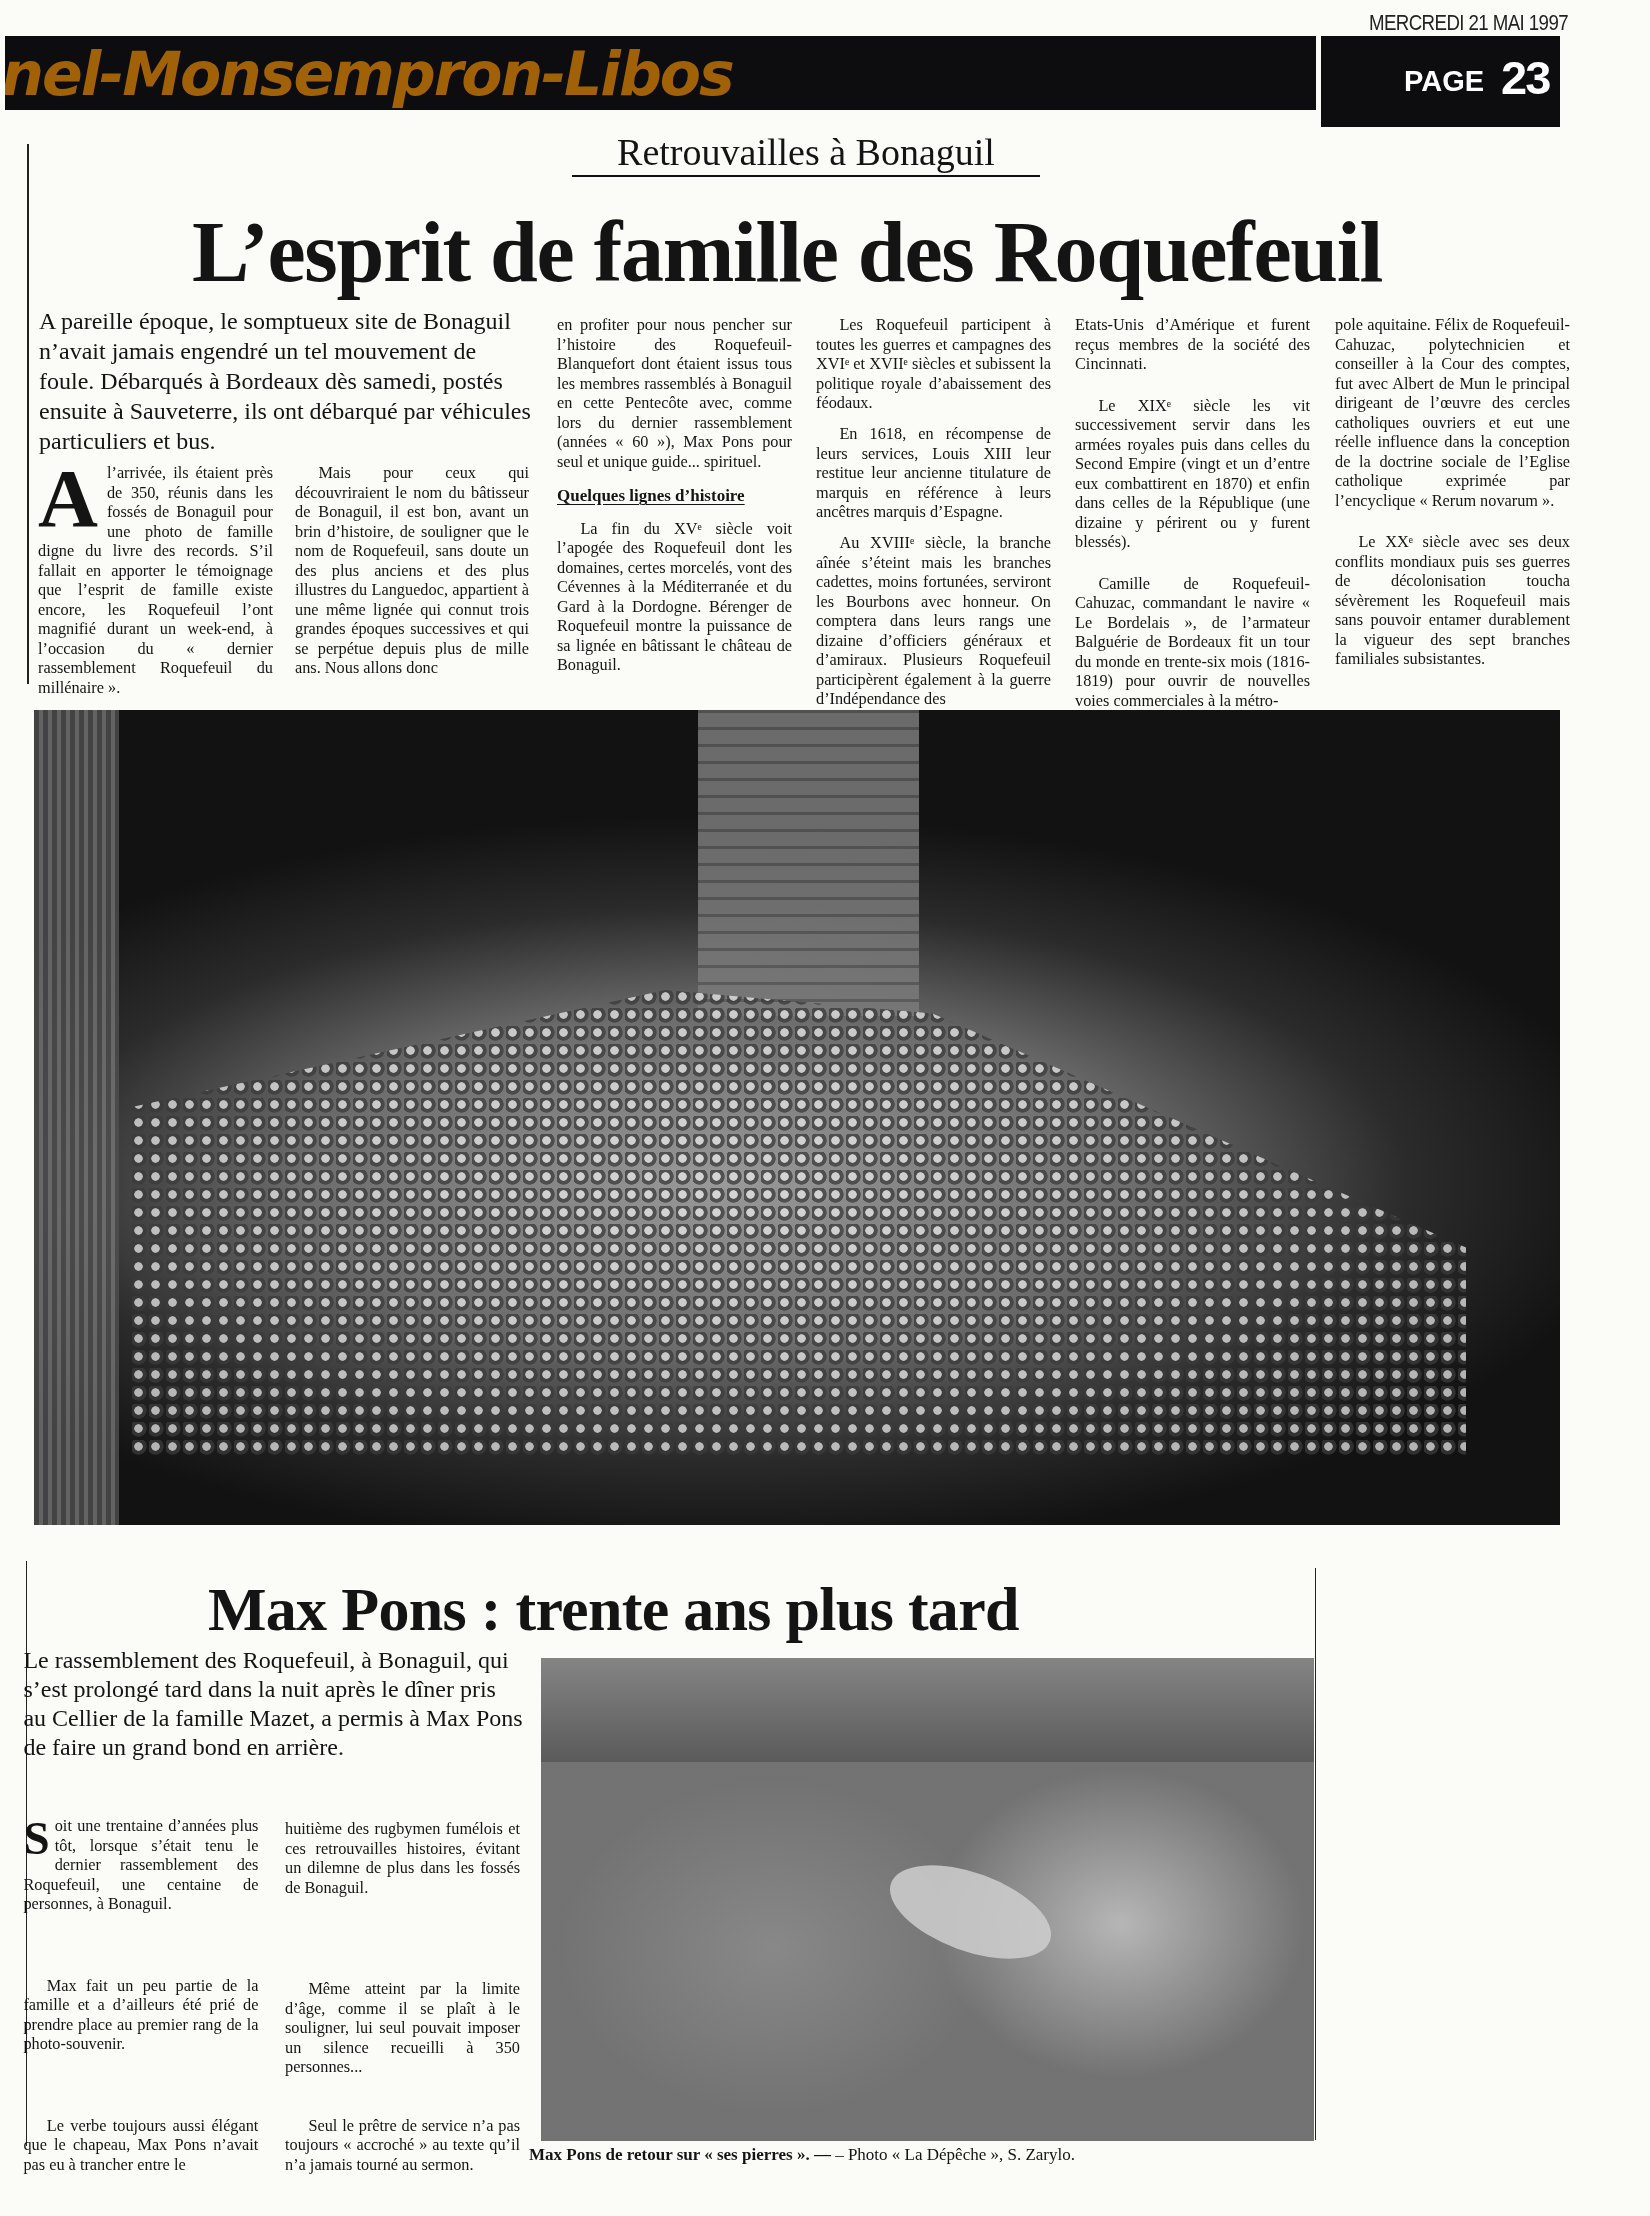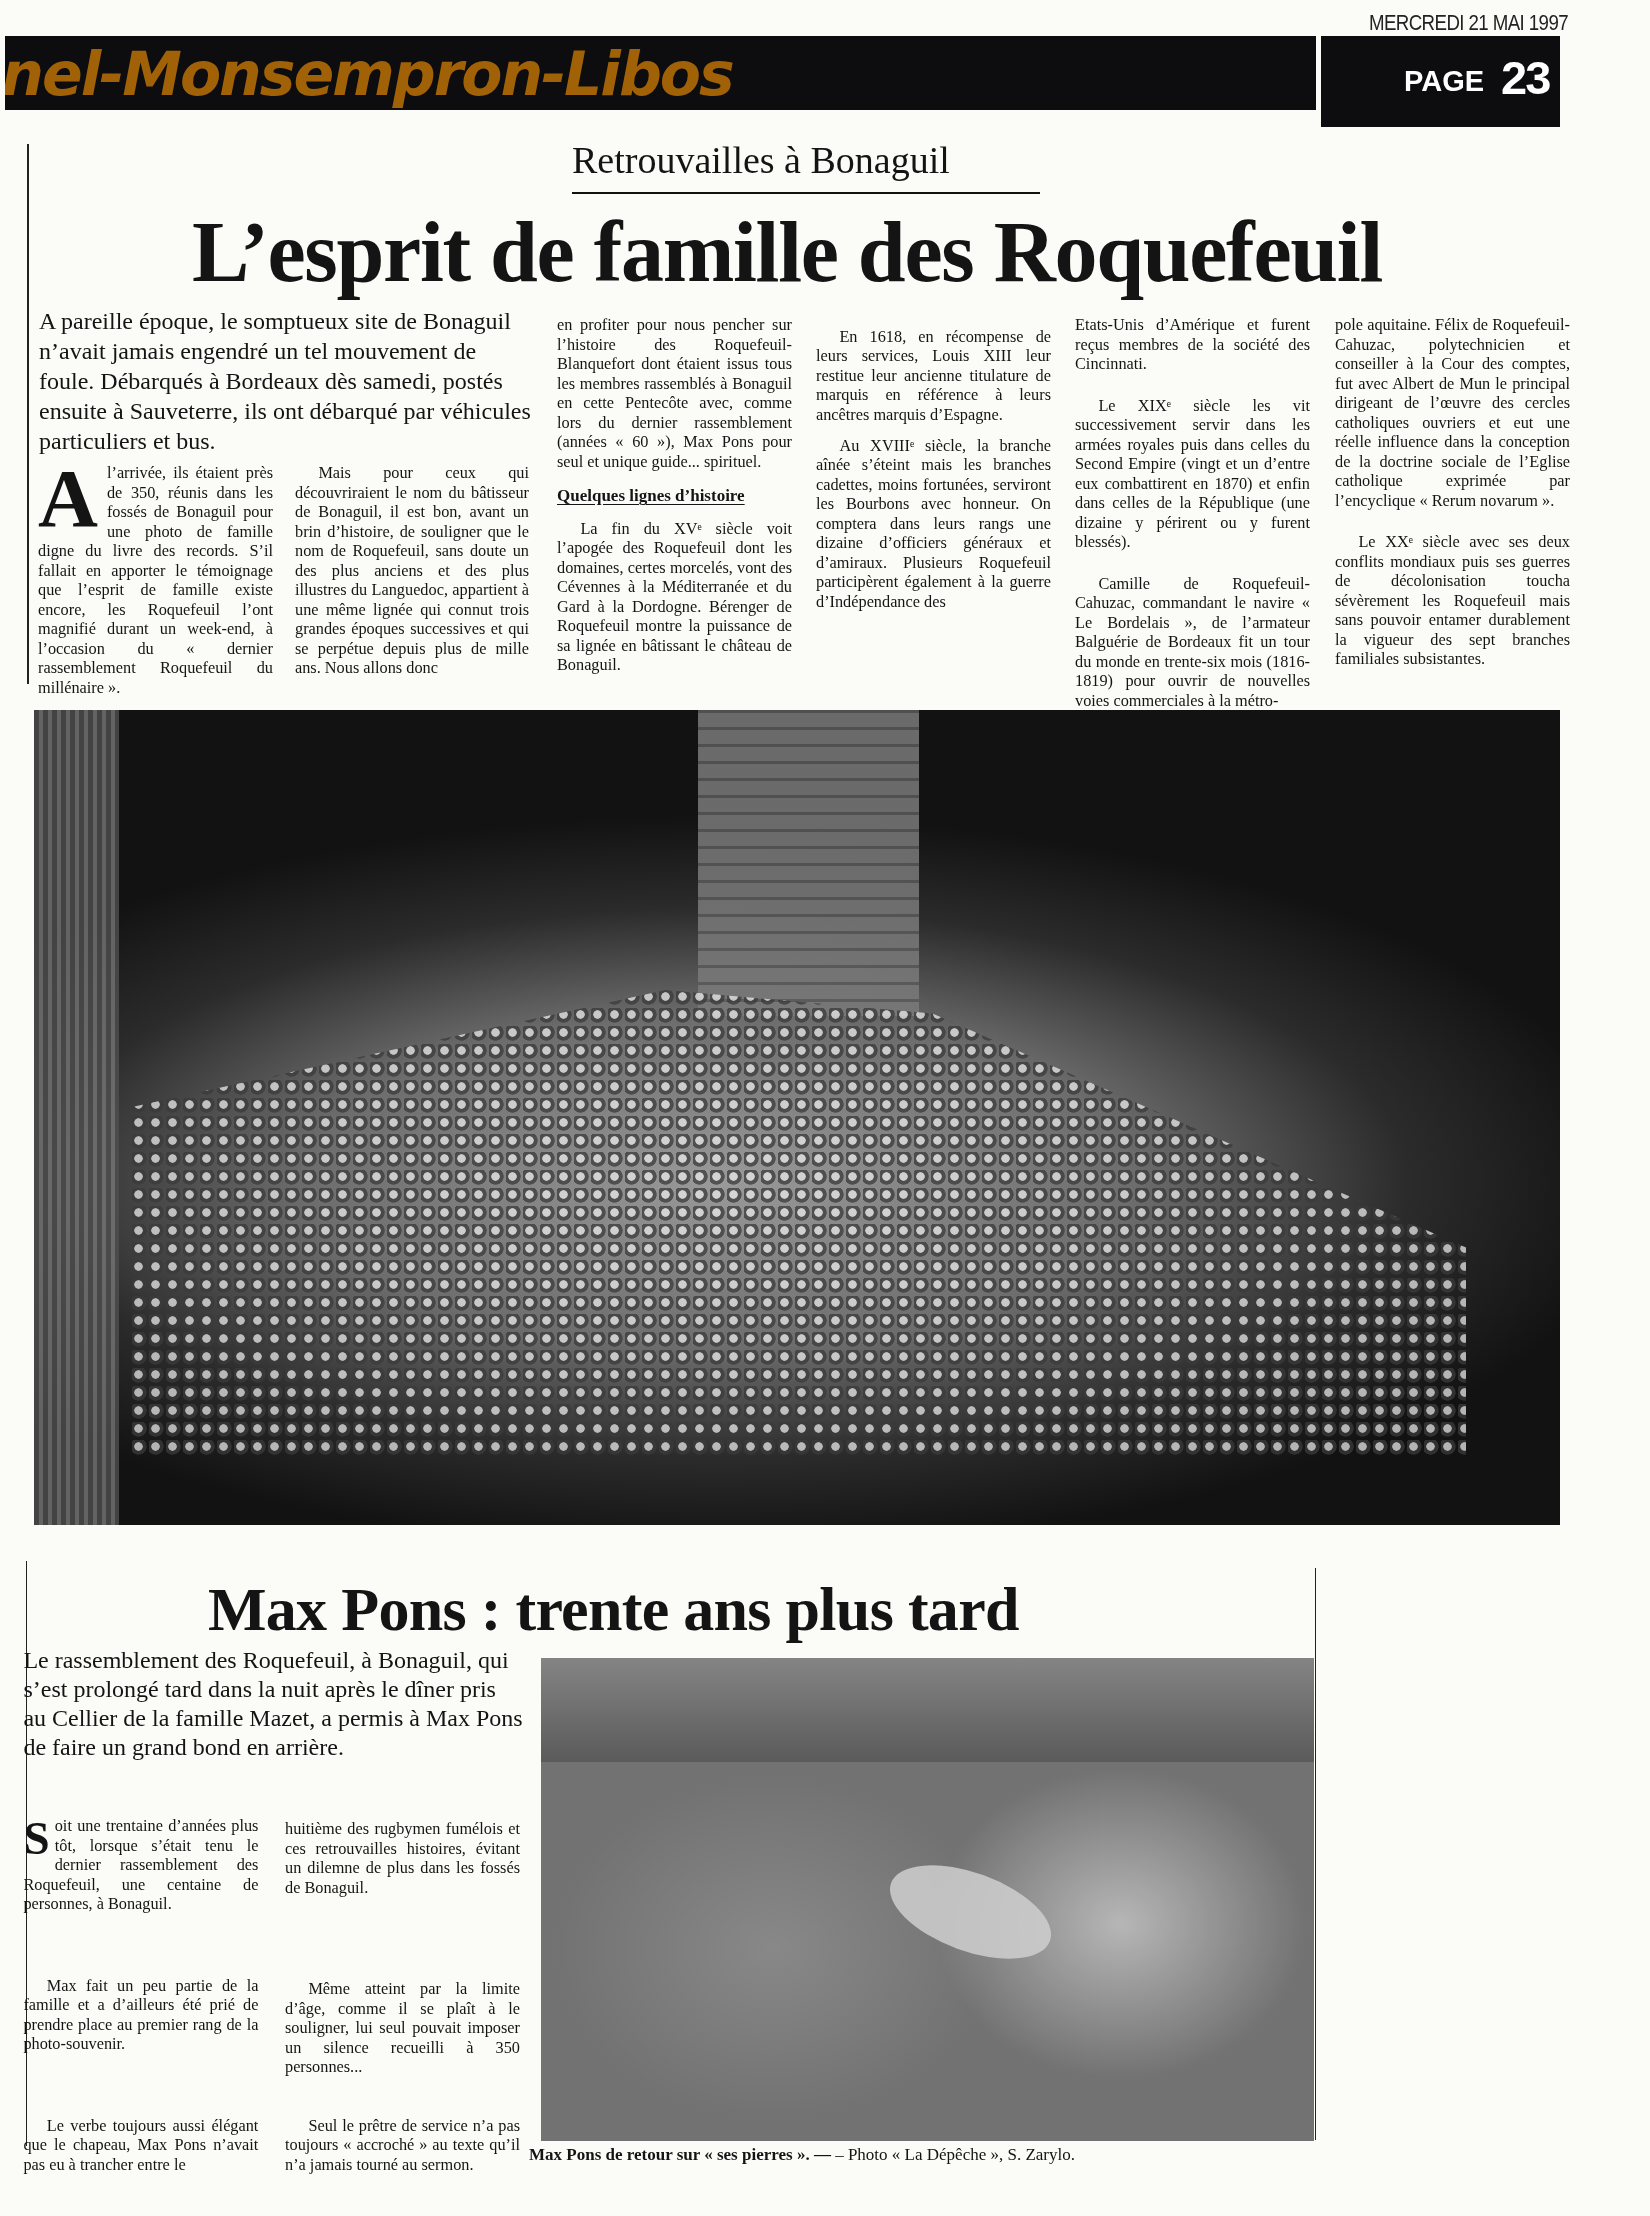--- a/index.html
+++ b/index.html
@@ -42,22 +42,22 @@
     position: absolute; left: 180px; top: 14.3px;
     font-family: "Liberation Sans", sans-serif; font-weight: bold;
     font-size: 47px; color: #fff; letter-spacing: -2px;
   }
 
   
   .vrule { background: #222; width: 2px; }
 
   
   .kicker {
-    left: 572px; top: 138px; width: 468px; text-align: left;
-    font-size: 38px; border-bottom: 2.6px solid #111; padding-bottom: 10px;
+    left: 572px; top: 130px; width: 468px; text-align: center;
+    font-size: 38px; border-bottom: 2.6px solid #111; padding-bottom: 1px;
   }
   .headline {
     left: 52px; top: 202px; width: 1470px; text-align: center;
     font-size: 86px; font-weight: bold; letter-spacing: -1.3px;
     white-space: nowrap;
   }
 
   
   .chapo {
     left: 39px; top: 306px; width: 494px;
@@ -176,20 +176,21 @@
   <p class="indent">Mais pour ceux qui découvriraient le nom du bâtisseur de Bonaguil, il est bon, avant un brin d’histoire, de souligner que le nom de Roquefeuil, sans doute un des plus anciens et des plus illustres du Languedoc, appartient à une même lignée qui connut trois grandes époques successives et qui se perpétue depuis plus de mille ans. Nous allons donc</p>
 </div>
 
 <div class="abs col" style="left:557px; top:315px; width:235px;">
   <p>en profiter pour nous pencher sur l’histoire des Roquefeuil-Blanquefort dont étaient issus tous les membres rassemblés à Bonaguil en cette Pentecôte avec, comme lors du dernier rassemblement (années « 60 »), Max Pons pour seul et unique guide... spirituel.</p>
   <div class="subhead">Quelques lignes d’histoire</div>
   <p class="indent">La fin du XVᵉ siècle voit l’apogée des Roquefeuil dont les domaines, certes morcelés, vont des Cévennes à la Méditerranée et du Gard à la Dordogne. Bérenger de Roquefeuil montre la puissance de sa lignée en bâtissant le château de Bonaguil.</p>
 </div>
 
 <div class="abs col" style="left:816px; top:315px; width:235px;">
+  <p class="indent">Les Roquefeuil participent à toutes les guerres et campagnes des XVIᵉ et XVIIᵉ siècles et subissent la politique royale d’abaissement des féodaux.</p>
   <div class="gap"></div>
   <p class="indent">En 1618, en récompense de leurs services, Louis XIII leur restitue leur ancienne titulature de marquis en référence à leurs ancêtres marquis d’Espagne.</p>
   <div class="gap"></div>
   <p class="indent">Au XVIIIᵉ siècle, la branche aînée s’éteint mais les branches cadettes, moins fortunées, serviront les Bourbons avec honneur. On comptera dans leurs rangs une dizaine d’officiers généraux et d’amiraux. Plusieurs Roquefeuil participèrent également à la guerre d’Indépendance des</p>
 </div>
 
 <div class="abs col" style="left:1075px; top:315px; width:235px;">
   <p>Etats-Unis d’Amérique et furent reçus membres de la société des Cincinnati.</p>
   <div class="gap" style="height:22px"></div>
   <p class="indent">Le XIXᵉ siècle les vit successivement servir dans les armées royales puis dans celles du Second Empire (vingt et un d’entre eux combattirent en 1870) et enfin dans celles de la République (une dizaine y périrent ou y furent blessés).</p>

